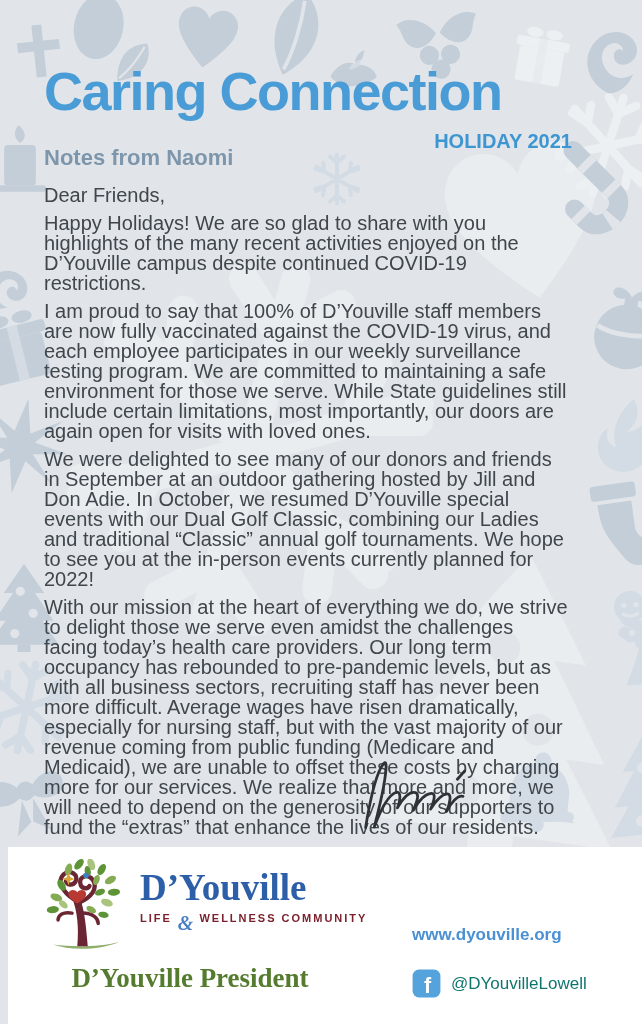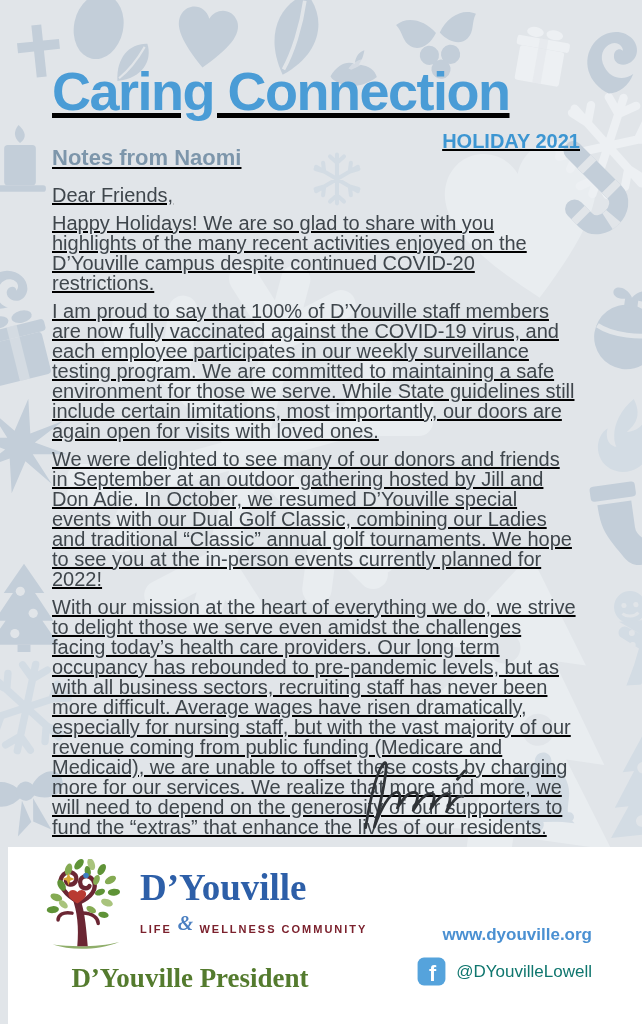--- a/index.html
+++ b/index.html
@@ -4,21 +4,21 @@
 <style>
   html,body { margin:0; padding:0; }
   .page {
     position:relative; width:642px; height:1024px;
     background:#e1e5e9; overflow:hidden;
     font-family:"Liberation Sans", sans-serif;
   }
   .decor-layer { position:absolute; inset:0; z-index:0; }
   .deco { position:absolute; fill:currentColor; }
 
-  .content { position:absolute; left:52px; width:528px; top:0; z-index:2;text-decoration:underline; }
+  .content { position:absolute; left:44px; width:528px; top:0; z-index:2; }
   .page-title {
     margin:64px 0 0 0; font-size:54px; line-height:1.0; font-weight:bold;
     letter-spacing:-1.5px; color:#4a9cd6;
   }
   .edition {
     text-align:right; font-size:20px; font-weight:bold; color:#3d96d2;
     margin-top:12px; letter-spacing:0;
   }
   .section-title {
     margin:-8px 0 0 0; font-size:22px; font-weight:bold; color:#7d96ab;
@@ -38,35 +38,35 @@
   }
   .logo-block { position:absolute; left:32px; top:12px; }
   .logo-row { display:flex; align-items:flex-start; }
   .logo-tree { width:92px; height:96px; flex:0 0 auto; }
   .wordmark-col { margin-left:8px; margin-top:10px; }
   .logo-name {
     font-family:"Liberation Serif", serif; font-weight:bold;
     font-size:37px; color:#2d5fa8; line-height:1;
   }
   .logo-tagline {
-    margin-top:6px; display:flex; align-items:flex-end; gap:6px;
+    margin-top:6px; display:flex; align-items:flex-start; gap:6px;
     font-size:11px; font-weight:bold; letter-spacing:2px; color:#7b212d;
   }
   .logo-tagline .amp {
     font-family:"Liberation Serif", serif; font-style:italic; font-weight:bold;
     font-size:20px; color:#4a7fc1; letter-spacing:0;
   }
   .foundation {
     margin-top:8px; text-align:center; width:300px;
     font-family:"Liberation Serif", serif; font-weight:bold;
     font-size:27px; color:#547b2e;
   }
   .footer-right {
     position:absolute; right:58px; top:78px; width:180px;
-    display:flex; flex-direction:column; align-items:flex-end; gap:12px;
+    display:flex; flex-direction:column; align-items:flex-start; gap:24px;
   }
   .website { font-size:17px; font-weight:bold; color:#4a90d2; text-decoration:none; }
   .fb-row { display:flex; align-items:center; gap:10px; }
   .fb-icon { width:29px; height:29px; }
   .fb-handle { font-size:17px; color:#0f766e; text-decoration:none; }
 </style>
 </head>
 <body>
 
 <svg width="0" height="0" style="position:absolute" aria-hidden="true">
@@ -252,21 +252,21 @@
       </svg>
     </div>
 
   <div class="content">
     <h1 class="page-title">Caring Connection</h1>
     <div class="edition">HOLIDAY 2021</div>
     <h2 class="section-title">Notes from Naomi</h2>
 
     <div class="letter">
       <p>Dear Friends,</p>
-      <p>Happy Holidays! We are so glad to share with you highlights of the many recent activities enjoyed on the D’Youville campus despite continued COVID-20 restrictions.</p>
+      <p>Happy Holidays! We are so glad to share with you highlights of the many recent activities enjoyed on the D’Youville campus despite continued COVID-19 restrictions.</p>
       <p>I am proud to say that 100% of D’Youville staff members are now fully vaccinated against the COVID-19 virus, and each employee participates in our weekly surveillance testing program. We are committed to maintaining a safe environment for those we serve. While State guidelines still include certain limitations, most importantly, our doors are again open for visits with loved ones.</p>
       <p>We were delighted to see many of our donors and friends in September at an outdoor gathering hosted by Jill and Don Adie. In October, we resumed D’Youville special events with our Dual Golf Classic, combining our Ladies and traditional “Classic” annual golf tournaments. We hope to see you at the in-person events currently planned for 2022!</p>
       <p>With our mission at the heart of everything we do, we strive to delight those we serve even amidst the challenges facing today’s health care providers. Our long term occupancy has rebounded to pre-pandemic levels, but as with all business sectors, recruiting staff has never been more difficult. Average wages have risen dramatically, especially for nursing staff, but with the vast majority of our revenue coming from public funding (Medicare and Medicaid), we are unable to offset these costs by charging more for our services. We realize that more and more, we will need to depend on the generosity of our supporters to fund the “extras” that enhance the lives of our residents.</p>
       <p>Warm wishes,</p>
       <p class="signoff"><span class="name">Naomi Prendergast</span><span>, President and CEO</span></p>
     </div>
   </div>
 
   <svg class="signature" viewBox="0 0 140 95" aria-label="Naomi">
     <path d="M6 84 C14 50 24 20 32 12 C36 8 35 18 30 38 C26 54 20 72 16 84 C26 62 36 48 44 46 C50 45 48 56 44 64 C52 52 60 46 66 48 C71 50 66 60 62 68 C70 56 78 50 84 50 C90 50 86 60 82 68 C88 60 96 52 102 52 C108 52 104 64 100 72 C106 62 114 54 120 56 M115 36 L124 27" fill="none" stroke="#2f3337" stroke-width="3.2" stroke-linecap="round" stroke-linejoin="round"></path>

